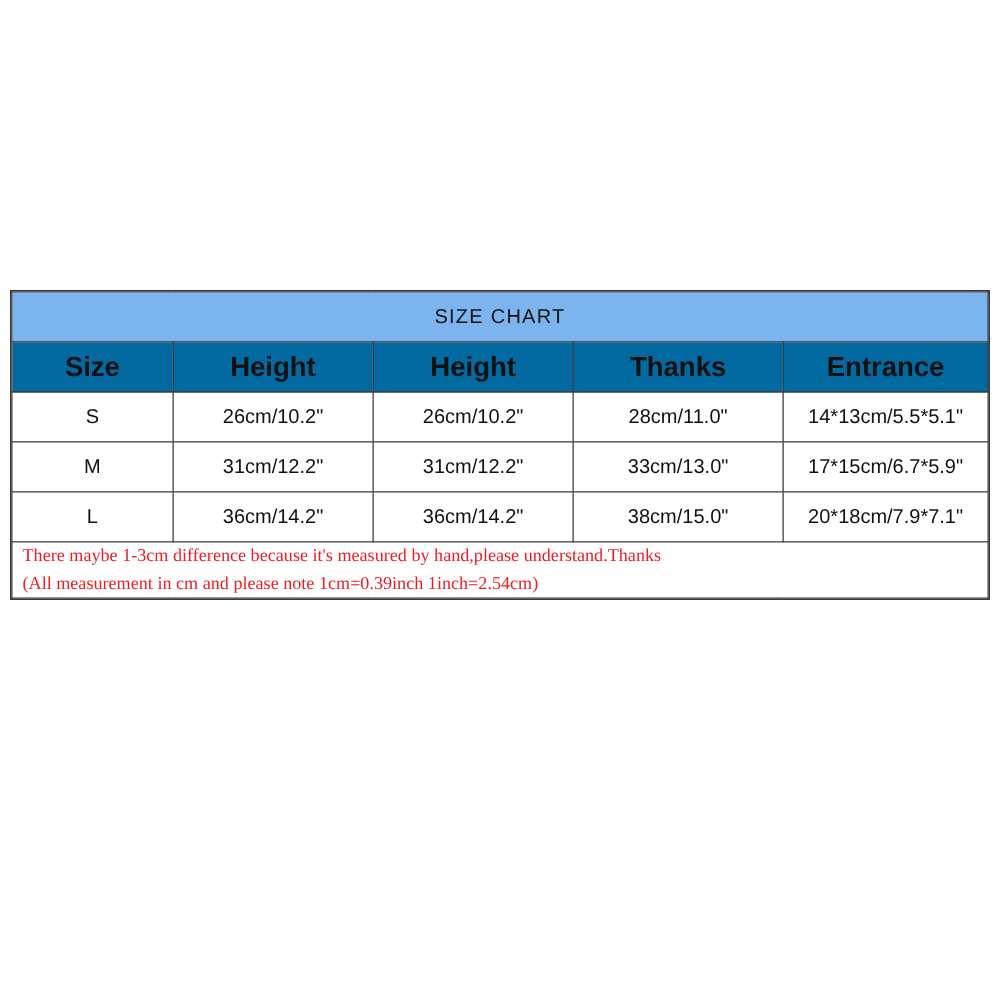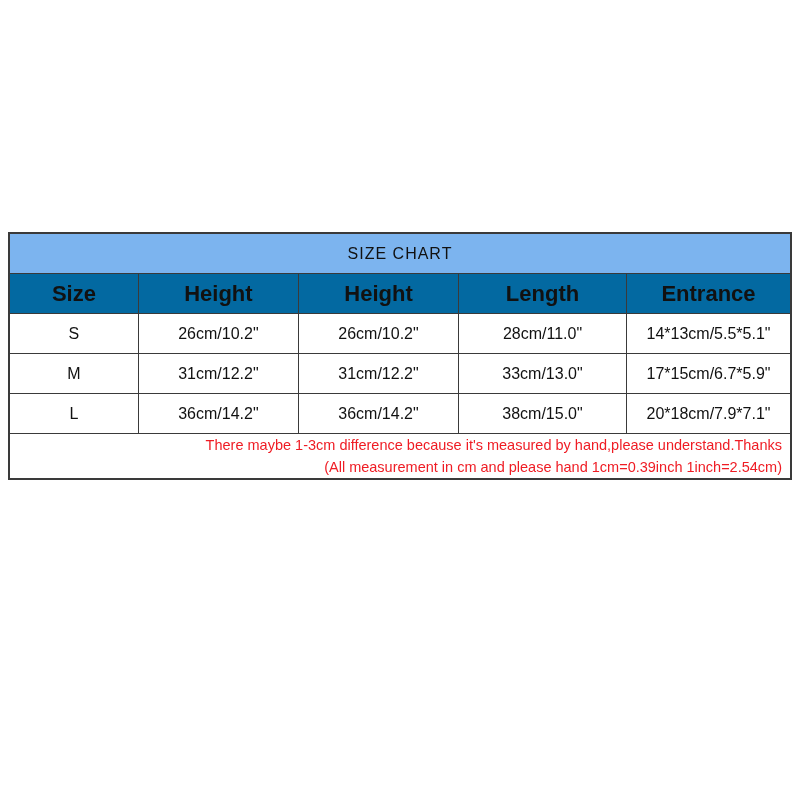--- a/index.html
+++ b/index.html
@@ -65,21 +65,22 @@
   .note-row td {
     border: 1px solid #3a3a3a;
     border-top: none;
     padding: 4px 0 8px 0;
     height: auto;
   }
   .note {
     color: #ef1c24;
     font-size: 14.5px;
     line-height: 22px;
-    text-align: right;
+    text-align: left;
+    font-family: Liberation Serif, serif;
   }
   .note div { white-space: nowrap; }
   col.c-size { width: 16.5%; }
   col.c-len { width: 20.5%; }
   col.c-wid { width: 20.5%; }
   col.c-hei { width: 21.5%; }
   col.c-ent { width: 21.0%; }
 </style>
 </head>
 <body>
@@ -95,21 +96,21 @@
         <col class="c-ent">
       </colgroup>
       <thead>
         <tr>
           <th class="title-cell" colspan="5">SIZE CHART</th>
         </tr>
         <tr class="head-row">
           <th>Size</th>
           <th>Height</th>
           <th>Height</th>
-          <th>Length</th>
+          <th>Thanks</th>
           <th>Entrance</th>
         </tr>
       </thead>
       <tbody>
         <tr>
           <td class="col-size">S</td>
           <td>26cm/10.2"</td>
           <td>26cm/10.2"</td>
           <td>28cm/11.0"</td>
           <td>14*13cm/5.5*5.1"</td>
@@ -125,20 +126,20 @@
           <td class="col-size">L</td>
           <td>36cm/14.2"</td>
           <td>36cm/14.2"</td>
           <td>38cm/15.0"</td>
           <td>20*18cm/7.9*7.1"</td>
         </tr>
         <tr class="note-row">
           <td colspan="5">
             <div class="note">
               <div>There maybe 1-3cm difference because it's measured by hand,please understand.Thanks</div>
-              <div>(All measurement in cm and please hand 1cm=0.39inch 1inch=2.54cm)</div>
+              <div>(All measurement in cm and please note 1cm=0.39inch 1inch=2.54cm)</div>
             </div>
           </td>
         </tr>
       </tbody>
     </table>
   </div>
 </div>
 
 </body></html>

